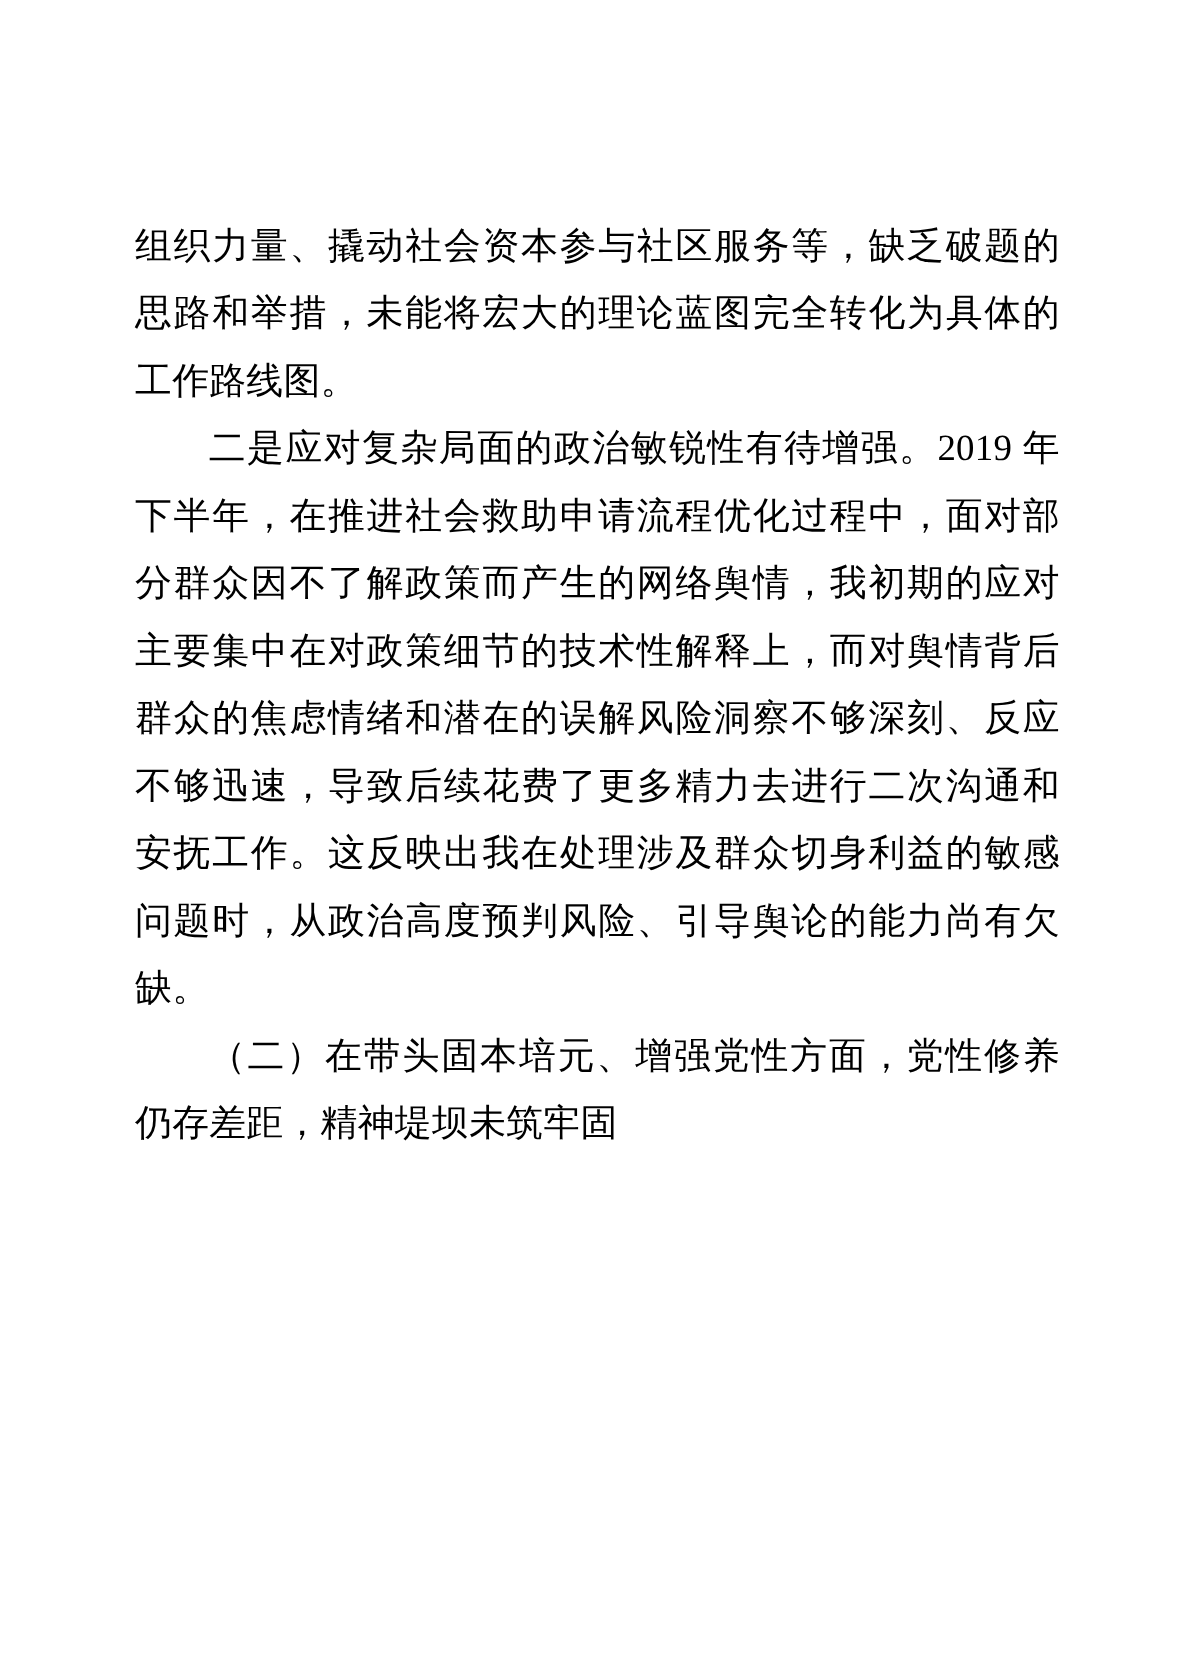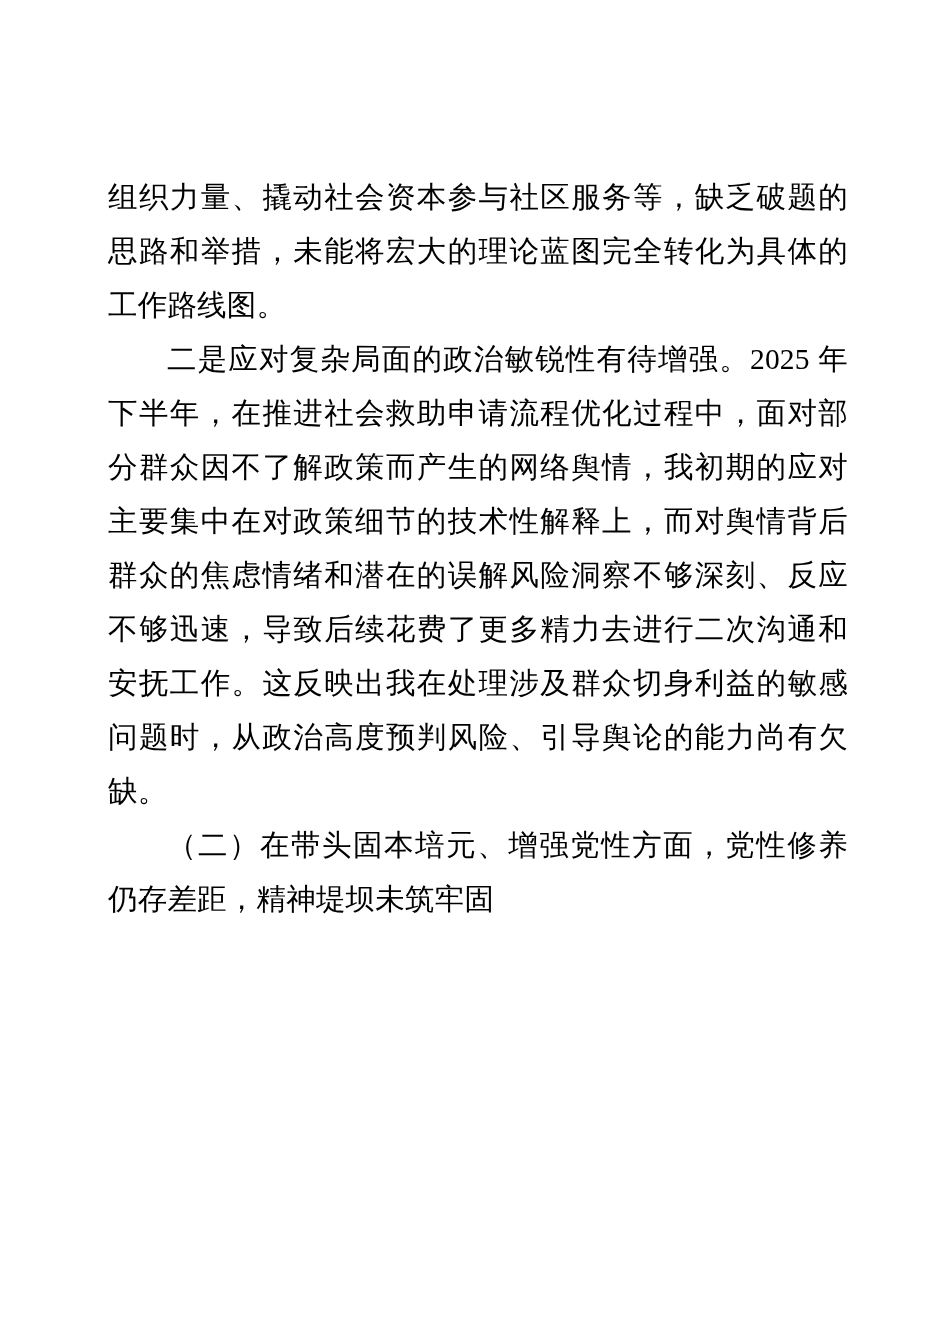--- a/index.html
+++ b/index.html
@@ -37,17 +37,17 @@
   .indent {
     text-indent: 59px;
   }
 </style>
 </head>
 <body>
 
 <div class="page">
   <div class="doc-body">
     <p class="para">组织力量、撬动社会资本参与社区服务等，缺乏破题的思路和举措，未能将宏大的理论蓝图完全转化为具体的工作路线图。</p>
-    <p class="para indent">二是应对复杂局面的政治敏锐性有待增强。2025 年下半年，在推进社会救助申请流程优化过程中，面对部分群众因不了解政策而产生的网络舆情，我初期的应对主要集中在对政策细节的技术性解释上，而对舆情背后群众的焦虑情绪和潜在的误解风险洞察不够深刻、反应不够迅速，导致后续花费了更多精力去进行二次沟通和安抚工作。这反映出我在处理涉及群众切身利益的敏感问题时，从政治高度预判风险、引导舆论的能力尚有欠缺。</p>
+    <p class="para indent">二是应对复杂局面的政治敏锐性有待增强。2019 年下半年，在推进社会救助申请流程优化过程中，面对部分群众因不了解政策而产生的网络舆情，我初期的应对主要集中在对政策细节的技术性解释上，而对舆情背后群众的焦虑情绪和潜在的误解风险洞察不够深刻、反应不够迅速，导致后续花费了更多精力去进行二次沟通和安抚工作。这反映出我在处理涉及群众切身利益的敏感问题时，从政治高度预判风险、引导舆论的能力尚有欠缺。</p>
     <p class="para indent">（二）在带头固本培元、增强党性方面，党性修养仍存差距，精神堤坝未筑牢固</p>
 
   </div>
 </div>
 
 </body></html>

